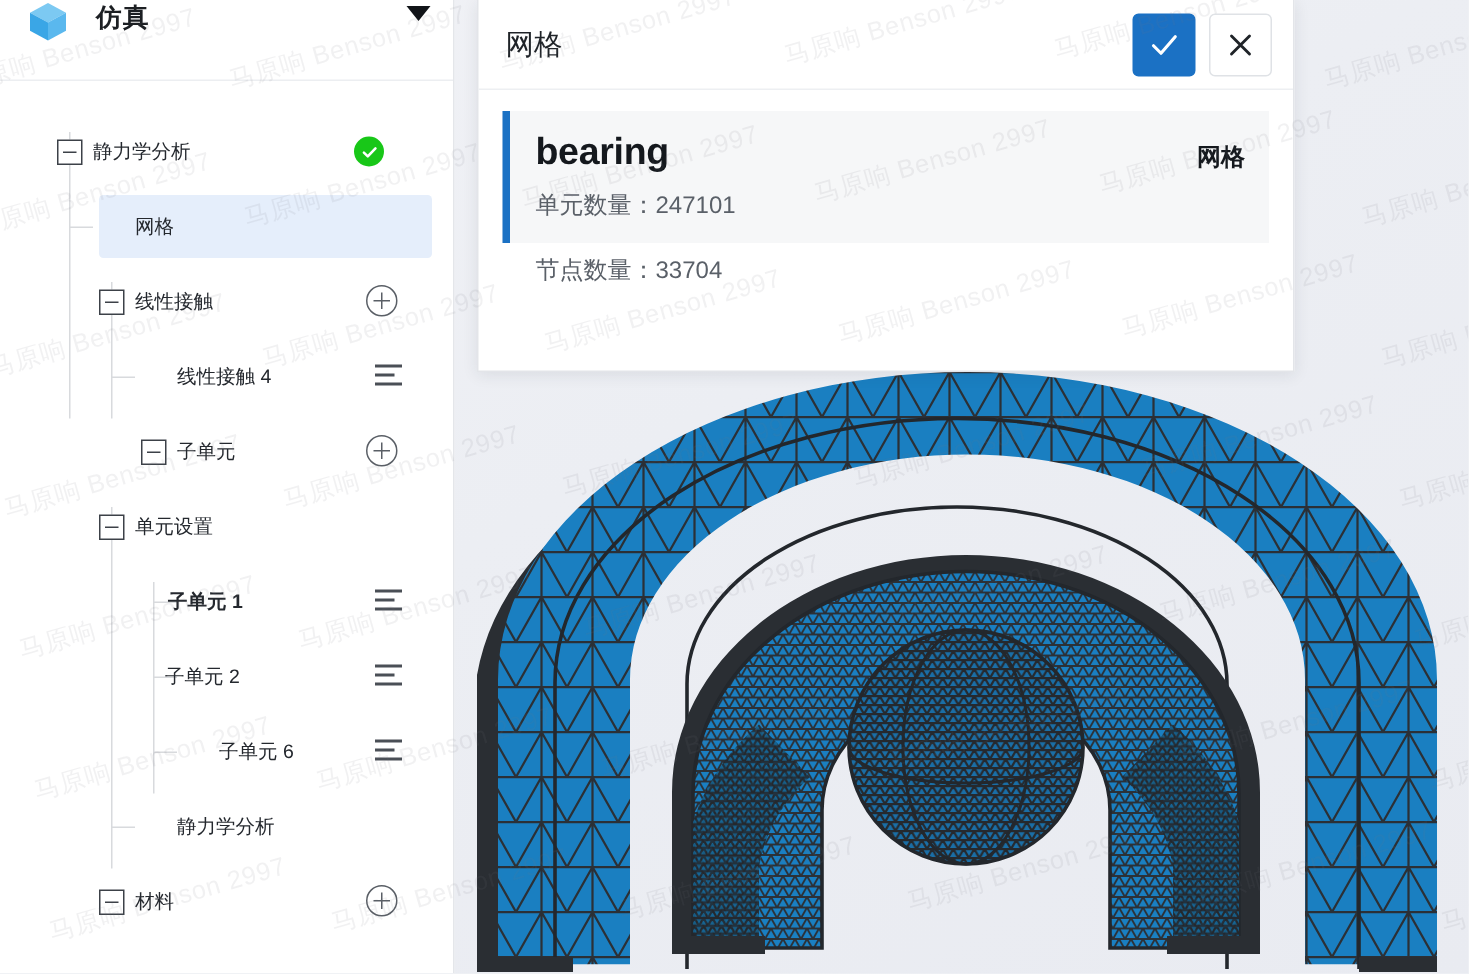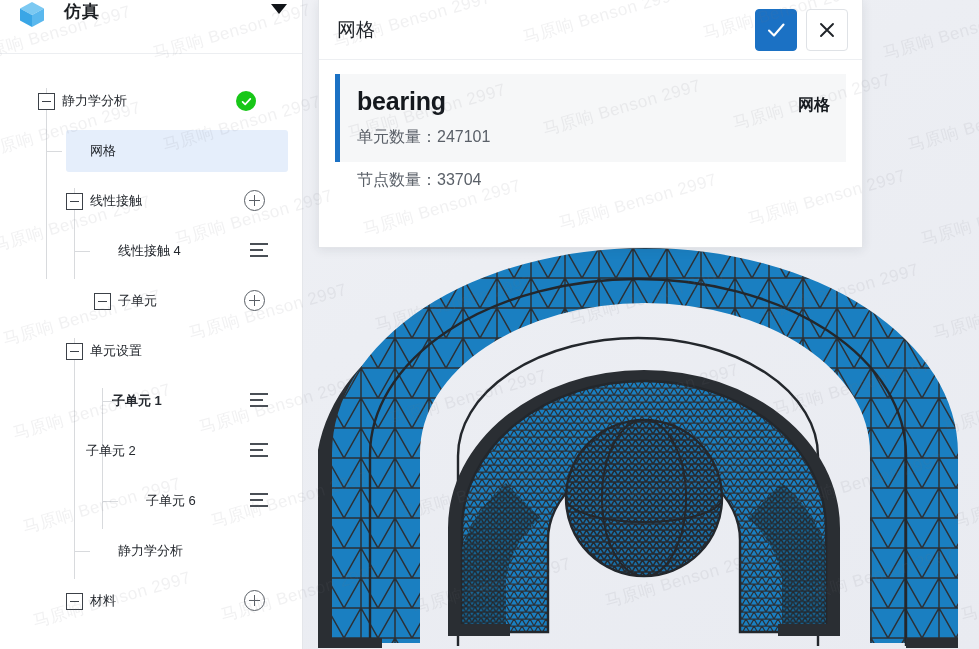--- a/index.html
+++ b/index.html
@@ -438,21 +438,21 @@
             <div class="list-icon">
               <i></i>
               <i></i>
               <i></i>
             </div>
           </div>
         </div>
         <div class="tree-row">
           <div class="row-inner"></div>
           <div class="hline" style="left: 102px; width: 16px; top: 25px;"></div>
-          <div class="tree-label" style="margin-left: 86px;">子单元 2</div>
+          <div class="tree-label" style="margin-left: 110px;">子单元 2</div>
           <div class="row-action" style="right: 30px; top: 17px;">
             <div class="list-icon">
               <i></i>
               <i></i>
               <i></i>
             </div>
           </div>
         </div>
         <div class="tree-row">
           <div class="row-inner"></div>

